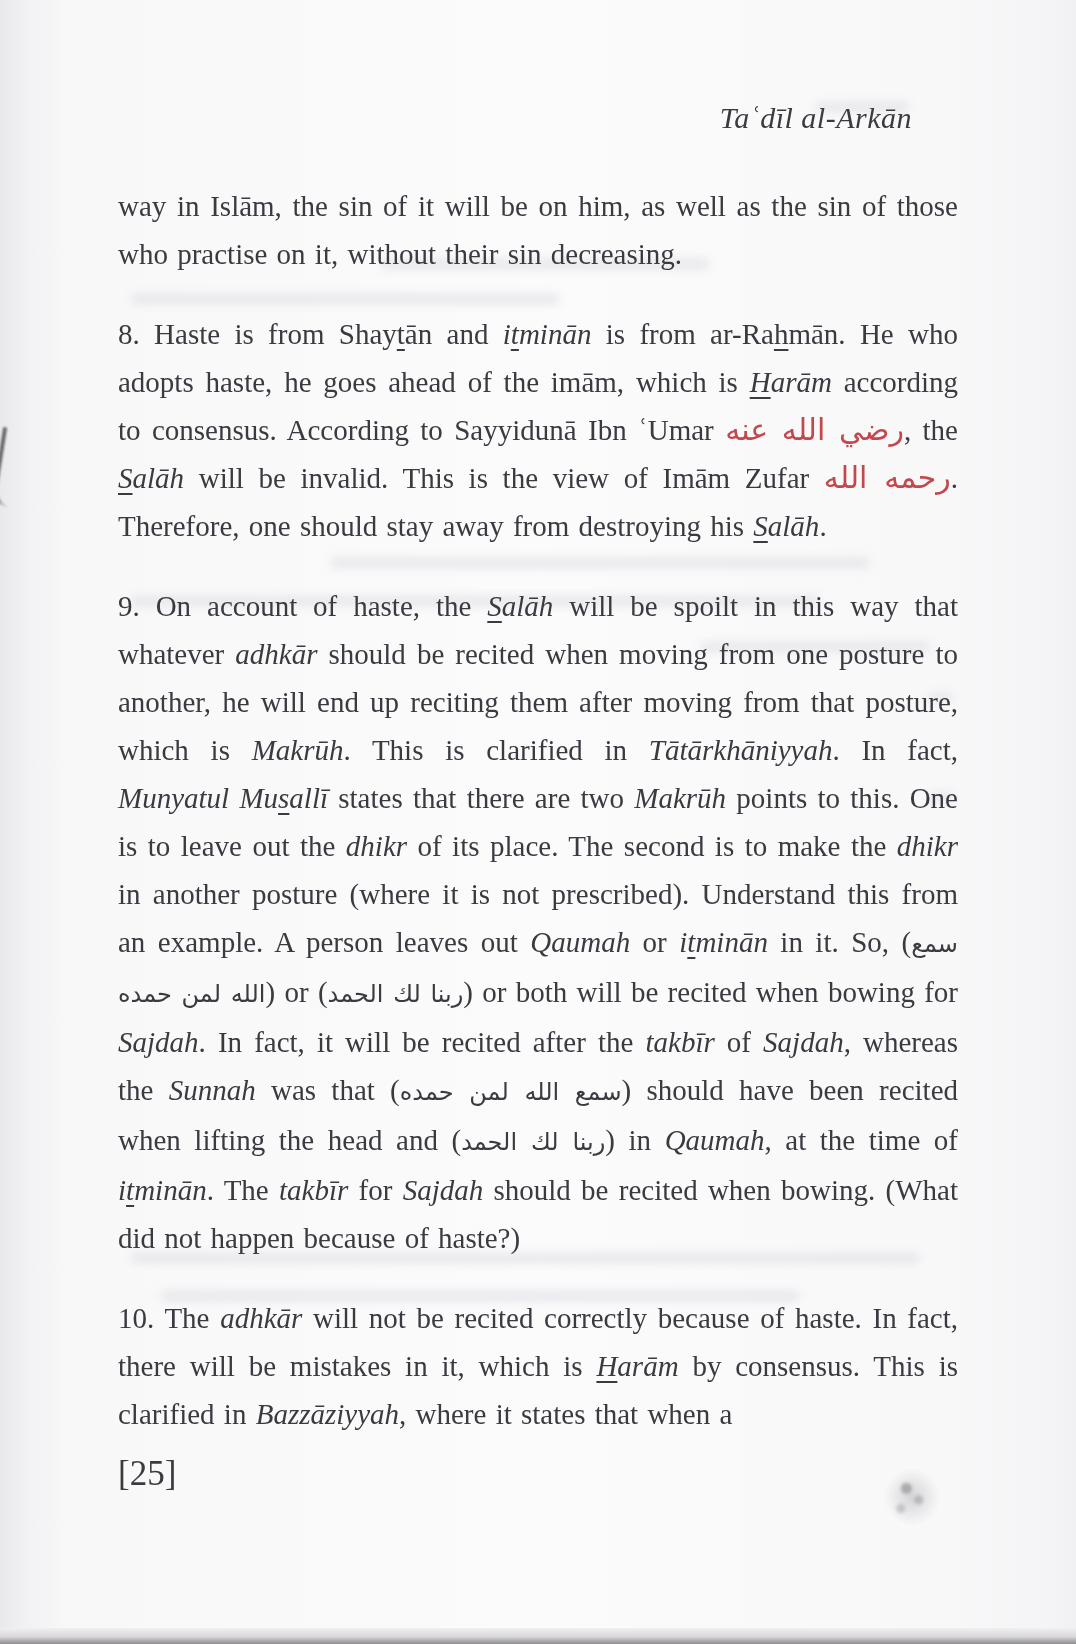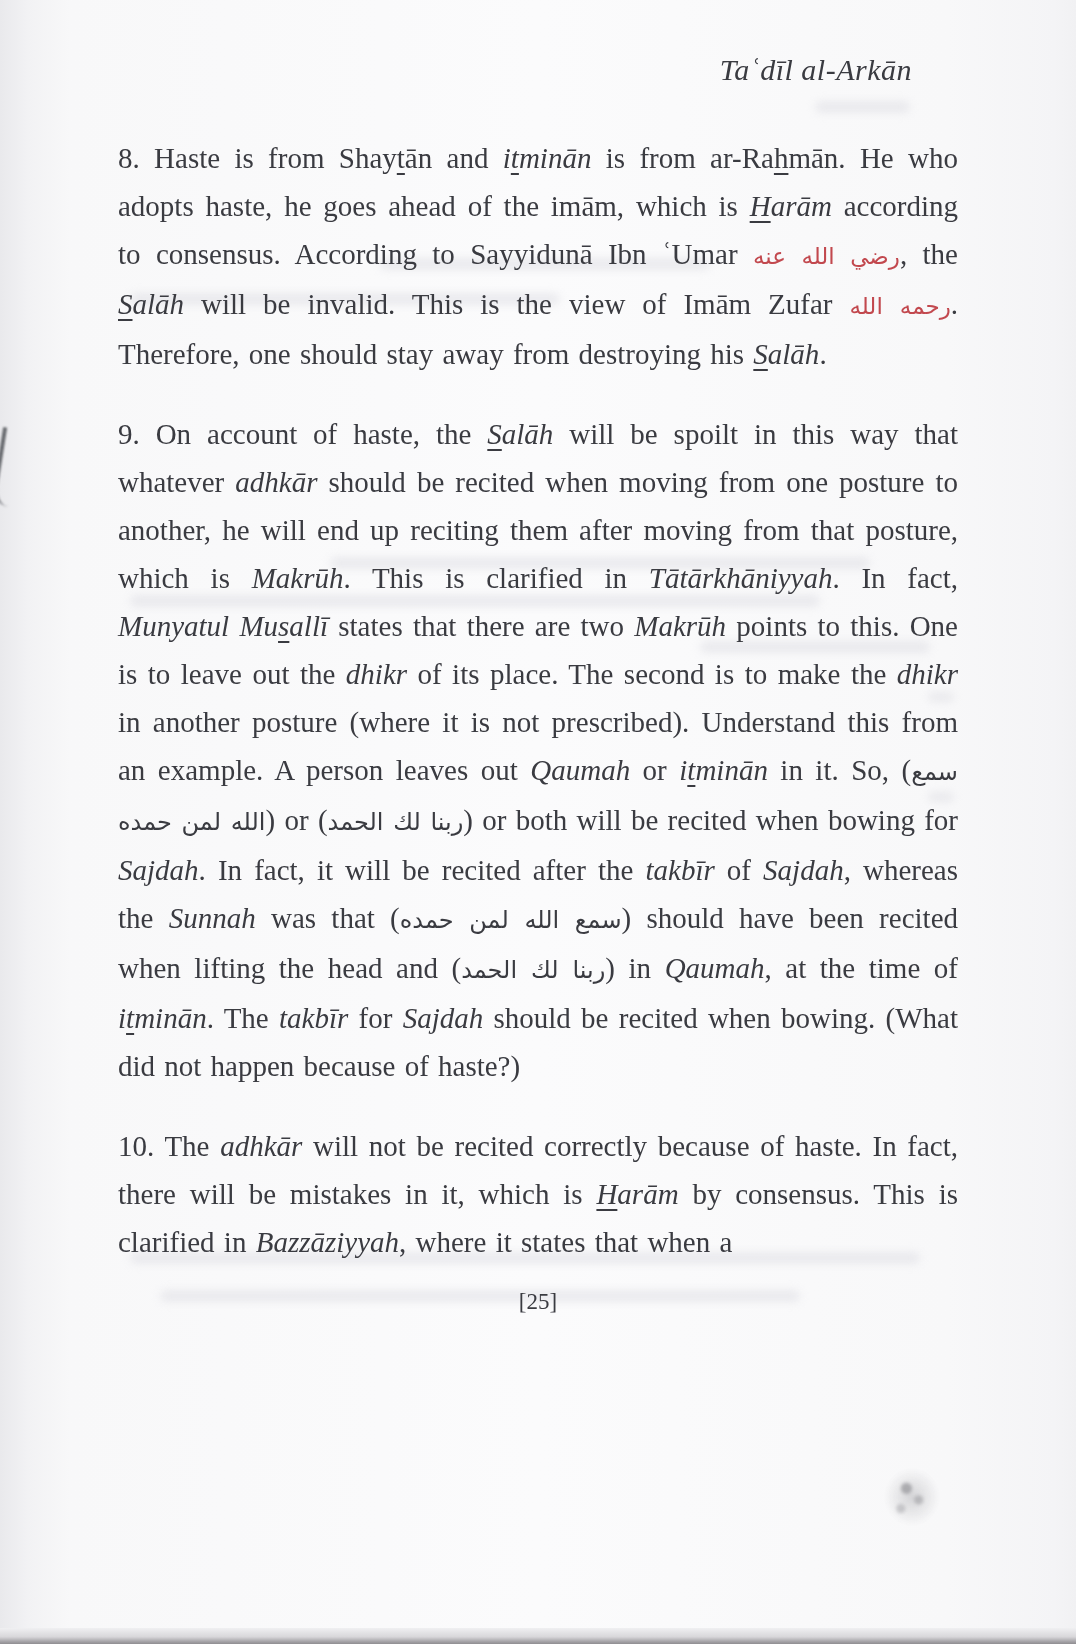--- a/index.html
+++ b/index.html
@@ -18,21 +18,21 @@
       linear-gradient(90deg,
         #e9e9ec 0px, #f2f2f4 28px, #f8f8f9 70px,
         #fbfbfc 50%, #f8f8f9 88%, #f4f4f6 98%, #f1f1f3 100%),
       #fafafa;
     font-family: "Liberation Serif", "DejaVu Serif", serif;
     color: #3a3b41;
   }
   .content {
     position: relative;
     z-index: 3;
-    padding: 48px 118px 0 118px;
+    padding: 96px 118px 0 118px;
     box-sizing: border-box;
   }
   .running-head {
     height: 44px;
     line-height: 44px;
     text-align: right;
     font-style: italic;
     font-size: 30px;
     padding-right: 46px;
     letter-spacing: 0.5px;
@@ -50,34 +50,33 @@
   .seg-i { font-style: italic; }
   .seg-u, .seg-iu {
     text-decoration: underline;
     text-decoration-thickness: 2px;
     text-underline-offset: 5px;
   }
   .seg-iu { font-style: italic; }
   .seg-ar {
     color: var(--honorific-red, #c2484e);
     font-family: "DejaVu Sans", sans-serif;
-    font-size: 23px;
+    font-size: 30px;
     direction: rtl;
     unicode-bidi: isolate;
     letter-spacing: 0px;
   }
   .seg-ab {
     font-family: "DejaVu Sans", sans-serif;
     font-size: 24px;
     direction: rtl;
     unicode-bidi: isolate;
   }
   .page-number {
-    text-align: center;
-    font-size: 23px;
+    font-size: 35px;
     line-height: 48px;
     margin-top: 2px;
   }
   
   .ghost {
     position: absolute;
     z-index: 1;
     background: #dddde3;
     opacity: 0.55;
     filter: blur(4px);
@@ -140,20 +139,21 @@
   <div class="ghost" style="left:130px; top:1252px; width:790px; height:12px;"></div>
   <div class="ghost" style="left:160px; top:1290px; width:640px; height:12px;"></div>
   <div class="binding-mark"></div>
   <div class="smudge"></div>
   <div class="bottom-edge"></div>
 
   <div class="content">
     <div class="running-head">Taʿdīl al-Arkān</div>
 
     <div class="body-text">
+        <p class="para"><span class="seg-n">way in Islām, the sin of it will be on him, as well as the sin of those who practise on it, without their sin decreasing.</span></p>
         <p class="para"><span class="seg-n">8. Haste is from Shay</span><span class="seg-u">t</span><span class="seg-n">ān and </span><span class="seg-i">i</span><span class="seg-iu">t</span><span class="seg-i">minān</span><span class="seg-n"> is from ar-Ra</span><span class="seg-u">h</span><span class="seg-n">mān. He who adopts haste, he goes ahead of the imām, which is </span><span class="seg-iu">H</span><span class="seg-i">arām</span><span class="seg-n"> according to consensus. According to Sayyidunā Ibn ʿUmar </span><span class="seg-ar">رضي الله عنه</span><span class="seg-n">, the </span><span class="seg-iu">S</span><span class="seg-i">alāh</span><span class="seg-n"> will be invalid. This is the view of Imām Zufar </span><span class="seg-ar">رحمه الله</span><span class="seg-n">. Therefore, one should stay away from destroying his </span><span class="seg-iu">S</span><span class="seg-i">alāh</span><span class="seg-n">.</span></p>
         <p class="para"><span class="seg-n">9. On account of haste, the </span><span class="seg-iu">S</span><span class="seg-i">alāh</span><span class="seg-n"> will be spoilt in this way that whatever </span><span class="seg-i">adhkār</span><span class="seg-n"> should be recited when moving from one posture to another, he will end up reciting them after moving from that posture, which is </span><span class="seg-i">Makrūh</span><span class="seg-n">.  This is clarified in </span><span class="seg-i">Tātārkhāniyyah</span><span class="seg-n">. In fact, </span><span class="seg-i">Munyatul Mu</span><span class="seg-iu">s</span><span class="seg-i">allī</span><span class="seg-n"> states that there are two </span><span class="seg-i">Makrūh</span><span class="seg-n"> points to this. One is to leave out the </span><span class="seg-i">dhikr</span><span class="seg-n"> of its place. The second is to make the </span><span class="seg-i">dhikr</span><span class="seg-n"> in another posture (where it is not prescribed). Understand this from an example. A person leaves out </span><span class="seg-i">Qaumah</span><span class="seg-n"> or </span><span class="seg-i">i</span><span class="seg-iu">t</span><span class="seg-i">minān</span><span class="seg-n"> in it. So, (</span><span class="seg-ab">سمع الله لمن حمده</span><span class="seg-n">) or (</span><span class="seg-ab">ربنا لك الحمد</span><span class="seg-n">) or both will be recited when bowing for </span><span class="seg-i">Sajdah</span><span class="seg-n">. In fact, it will be recited after the </span><span class="seg-i">takbīr</span><span class="seg-n"> of </span><span class="seg-i">Sajdah</span><span class="seg-n">, whereas the </span><span class="seg-i">Sunnah</span><span class="seg-n"> was that (</span><span class="seg-ab">سمع الله لمن حمده</span><span class="seg-n">) should have been recited when lifting the head and (</span><span class="seg-ab">ربنا لك الحمد</span><span class="seg-n">) in </span><span class="seg-i">Qaumah</span><span class="seg-n">, at the time of </span><span class="seg-i">i</span><span class="seg-iu">t</span><span class="seg-i">minān</span><span class="seg-n">. The </span><span class="seg-i">takbīr</span><span class="seg-n"> for </span><span class="seg-i">Sajdah</span><span class="seg-n"> should be recited when bowing. (What did not happen because of haste?)</span></p>
         <p class="para"><span class="seg-n">10. The </span><span class="seg-i">adhkār</span><span class="seg-n"> will not be recited correctly because of haste. In fact, there will be mistakes in it, which is </span><span class="seg-iu">H</span><span class="seg-i">arām</span><span class="seg-n"> by consensus. This is clarified in </span><span class="seg-i">Bazzāziyyah</span><span class="seg-n">, where it states that when a</span></p>
       </div>
 
     <div class="page-number">[25]</div>
   </div>
 </div>
 
 </body></html>

